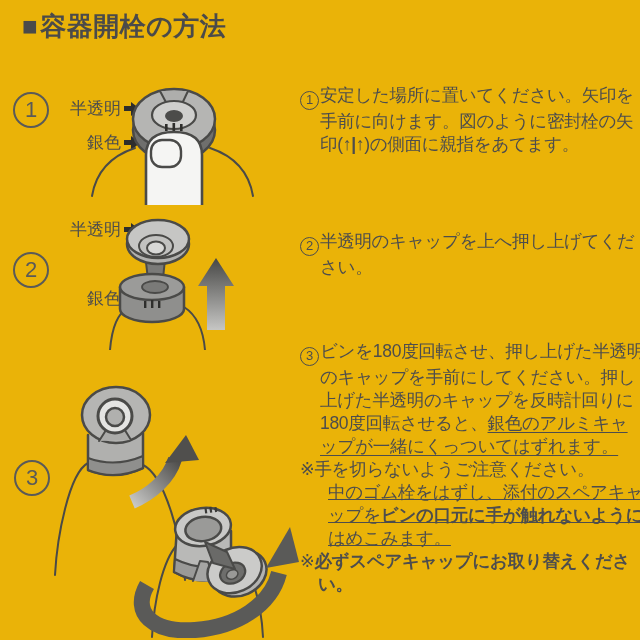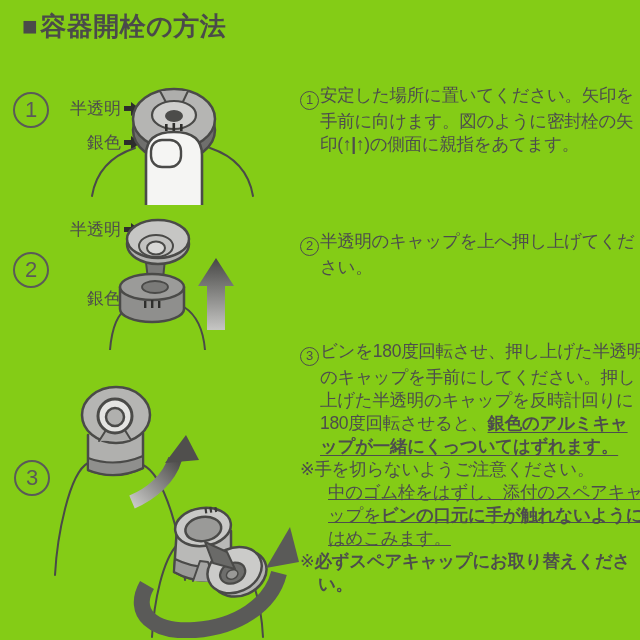--- a/index.html
+++ b/index.html
@@ -1,18 +1,18 @@
 <!DOCTYPE html>
 <html><head>
 <meta charset="utf-8">
 <style>
   html,body { margin:0; padding:0; background:#ffffff; }
   #sheet {
     position:relative; width:640px; height:640px; overflow:hidden;
-    background:#84cc16;
+    background:#eab308;
     font-family:"Liberation Sans","DejaVu Sans",sans-serif;
     color:#4d4d4d;
   }
   
   #title {
     position:absolute; left:22px; top:9px;
     font-size:26px; font-weight:600; color:#4a4a4a; letter-spacing:0.5px;
     white-space:nowrap;
   }
   #title .bullet { margin-right:2px; }
@@ -64,21 +64,21 @@
   .hang-sm { padding-left:18px; text-indent:-18px; }
   .note-cont { padding-left:28px;text-decoration:underline; }
   .num-badge {
     display:inline-block; width:19px; height:19px; box-sizing:border-box;
     border:1.6px solid #4d4d4d; border-radius:50%;
     font-size:13px; line-height:16px; text-align:center;
     vertical-align:-2.5px; margin-right:1px; text-indent:0;
     letter-spacing:0;
   }
   .b  { font-weight:700; }
-  .bu { font-weight:700; text-decoration:underline; text-underline-offset:3px; }
+  .bu { font-weight:400; text-decoration:underline; text-underline-offset:3px; }
 </style>
 </head>
 <body>
 
 <div id="sheet">
 
   <div id="title">
     <span class="bullet">■</span><span>容器開栓の方法</span>
   </div>
 

